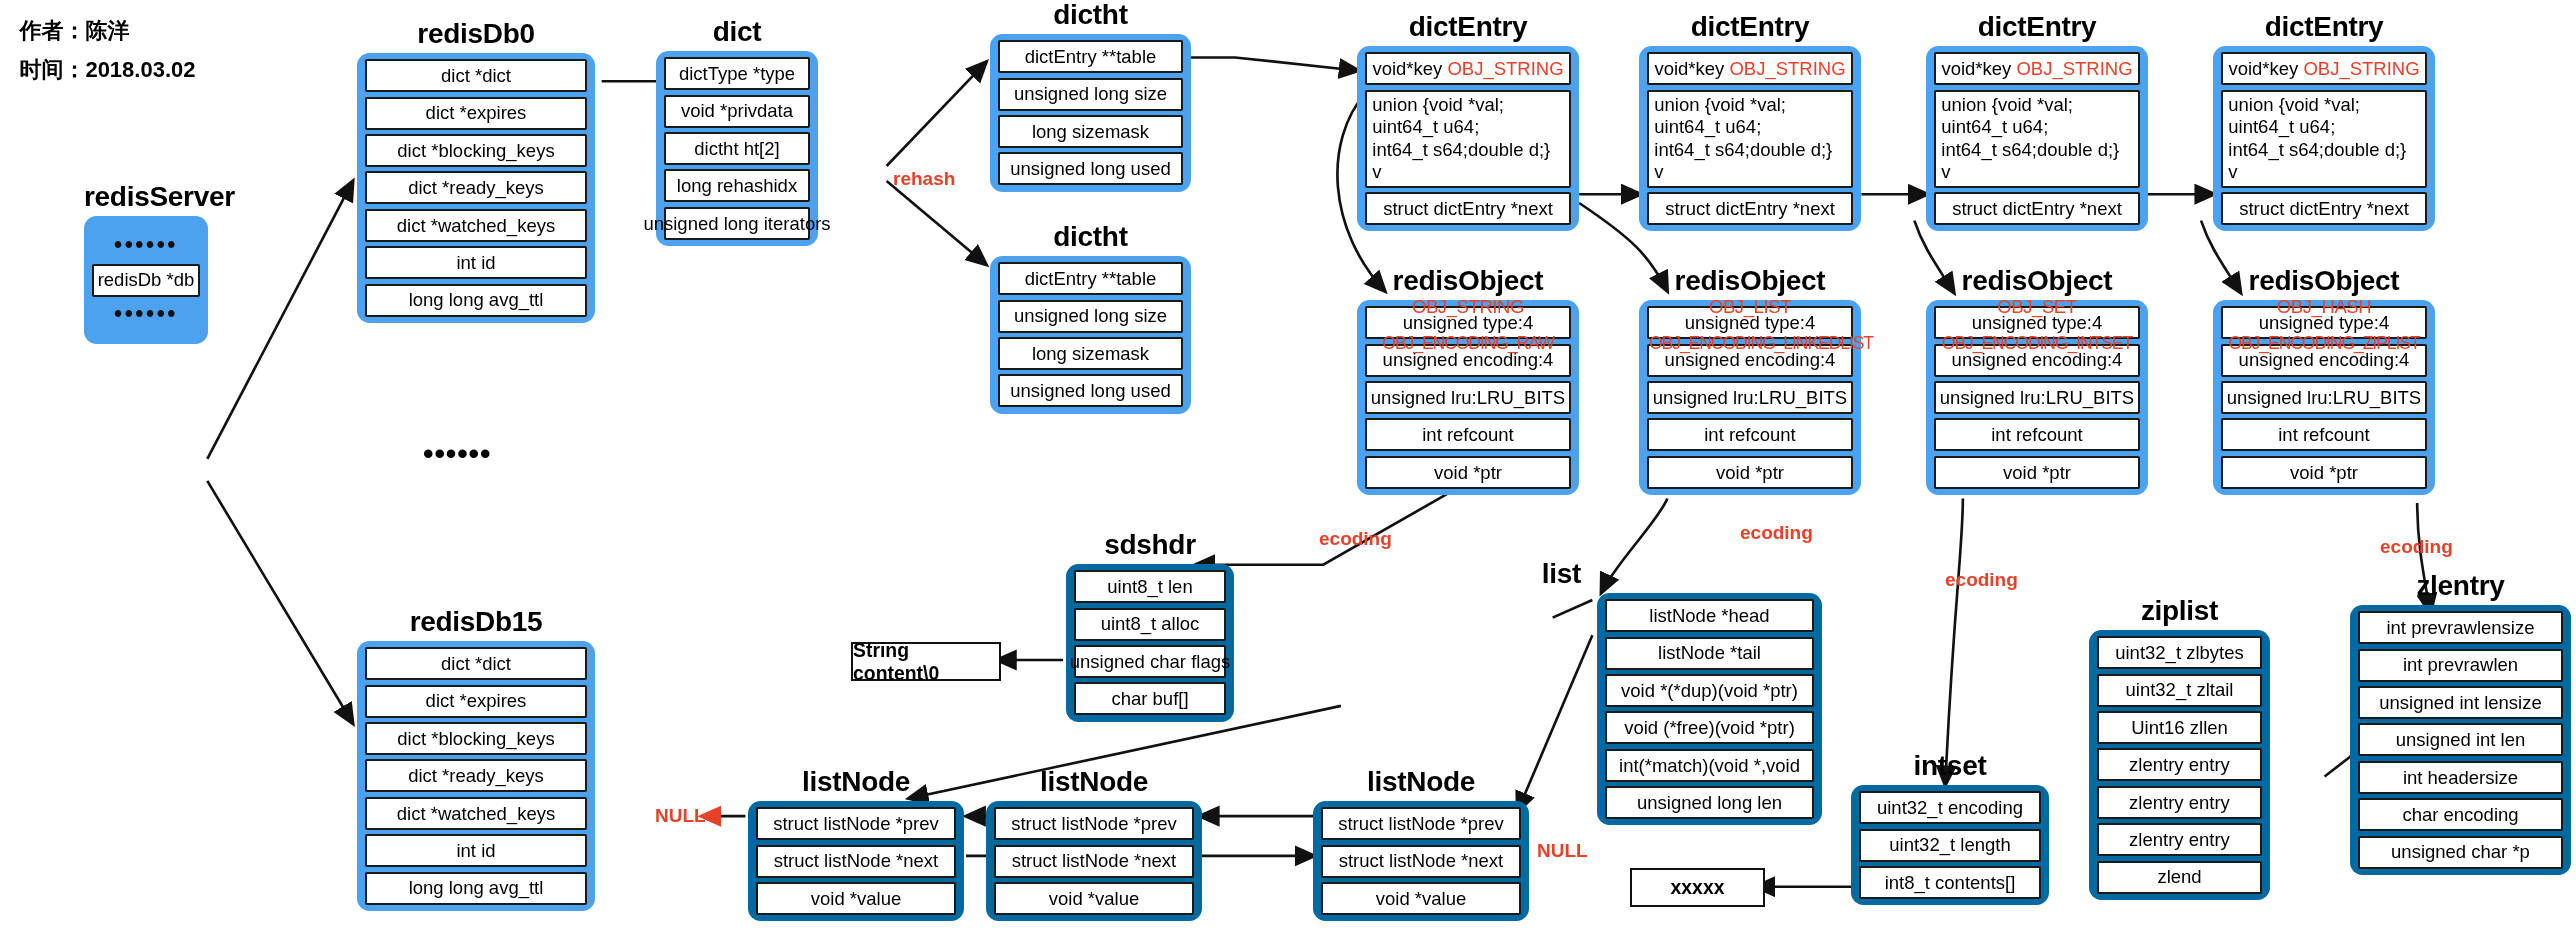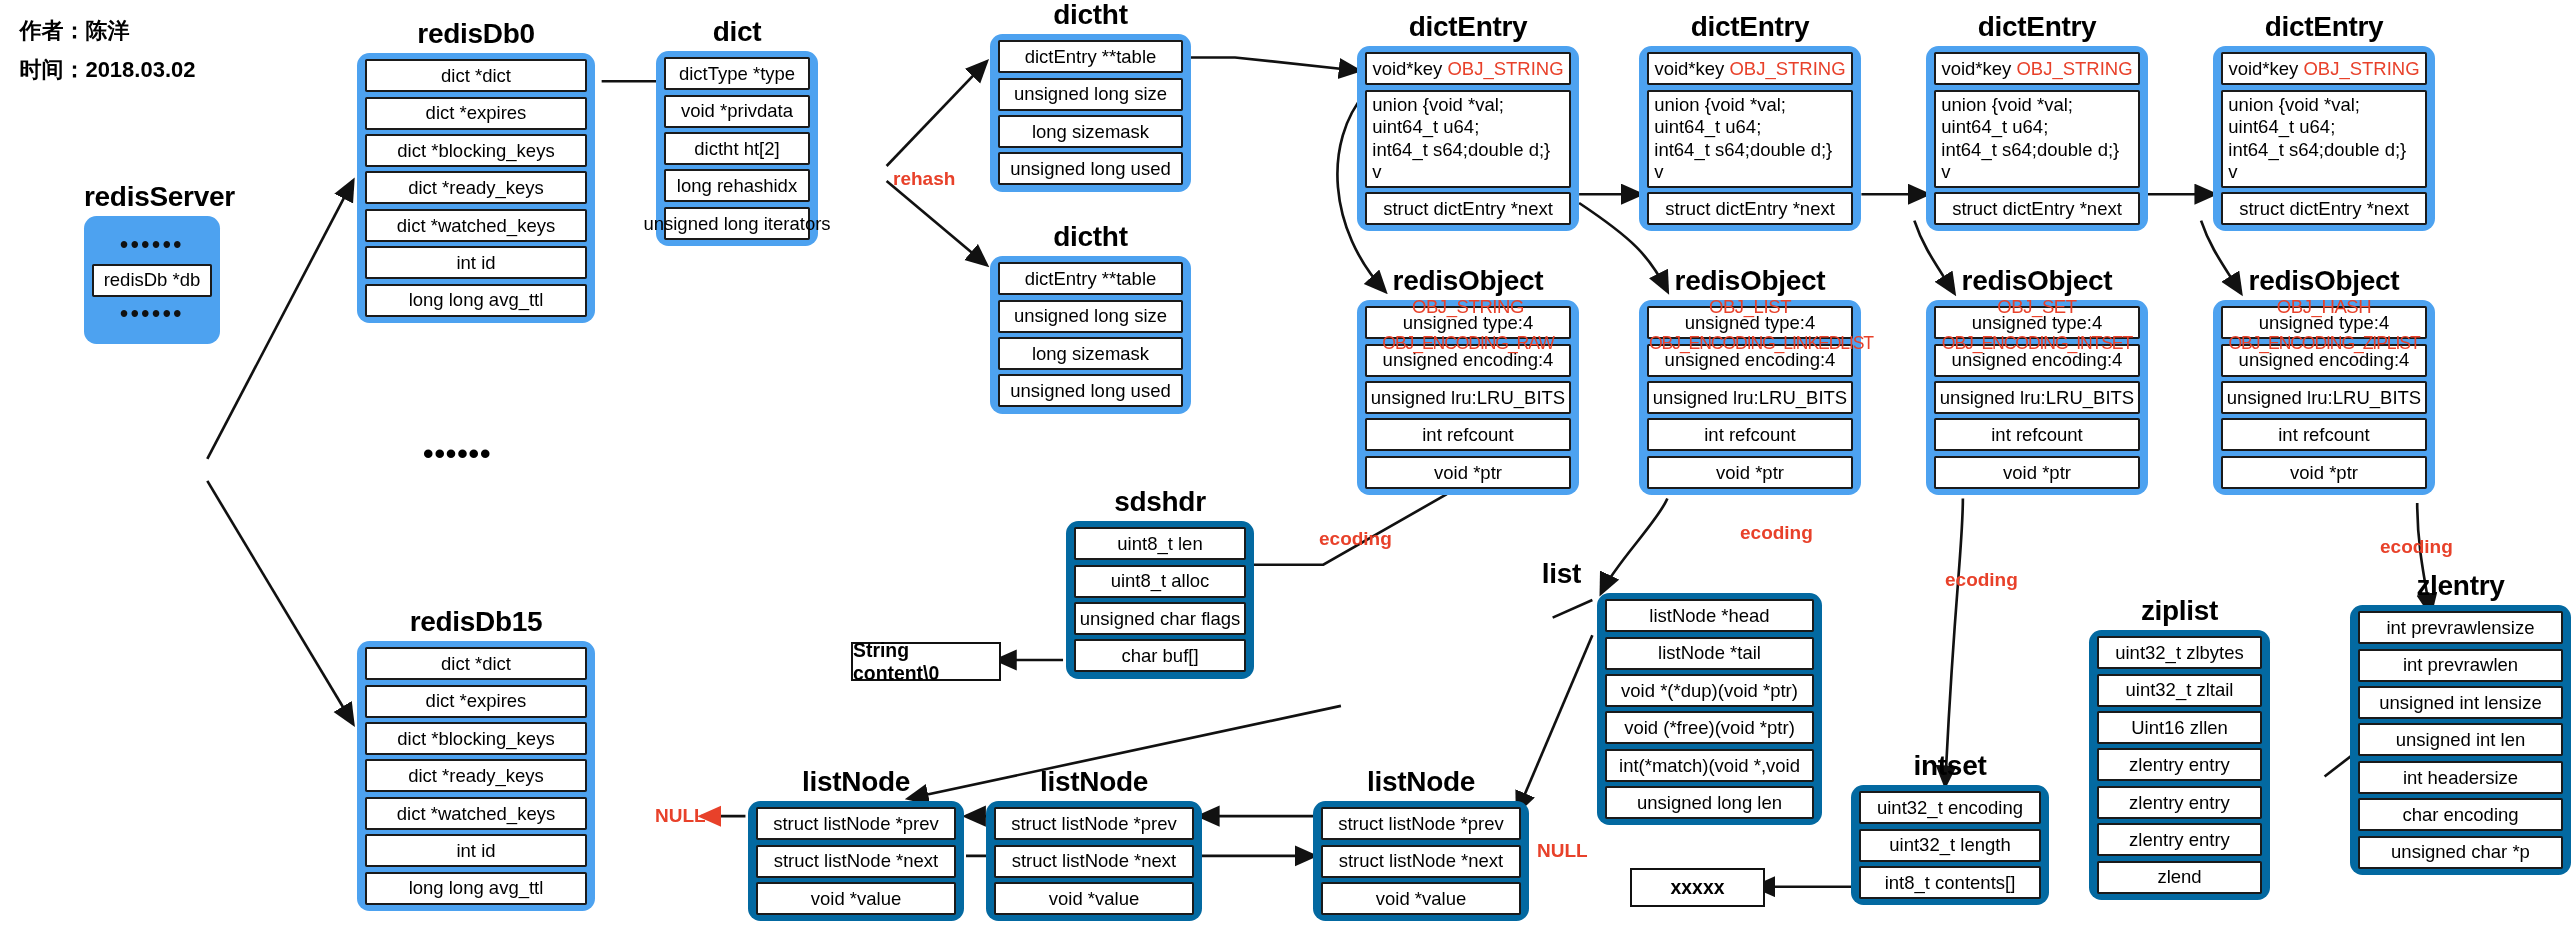--- a/index.html
+++ b/index.html
@@ -118,21 +118,21 @@
       <path d="M2635,880 L2700,830" marker-end="url(#ah)"></path>
     </g>
     <g stroke="#e8412a" stroke-width="3" fill="none">
 
       <path d="M845,925 L795,925" stroke="#111" marker-end="url(#ahr)"></path>
 
       <path d="M1640,970 L1700,970" stroke="#111" marker-end="url(#ahr)"></path>
     </g>
   </svg>
 
-  <div class="struct blue" style="left:84px;top:216px;width:136px;">
+  <div class="struct blue" style="left:84px;top:216px;width:124px;">
     <div class="title">redisServer</div>
     <div class="body" style="height:128px;justify-content:center;">
       <div style="text-align:center;font-size:23px;font-weight:bold;color:#111;letter-spacing:2.6px;">••••••</div>
       <div class="field">redisDb *db</div>
       <div style="text-align:center;font-size:23px;font-weight:bold;color:#111;letter-spacing:2.6px;">••••••</div>
     </div>
   </div>
 
   <div class="struct blue" style="left:357px;top:53px;width:238px;">
     <div class="title">redisDb0</div>
@@ -307,21 +307,21 @@
       <div class="field">
         <span class="ovl wide">OBJ_ENCODING_ZIPLIST</span>
         <span>unsigned encoding:4</span>
       </div>
       <div class="field">unsigned lru:LRU_BITS</div>
       <div class="field">int refcount</div>
       <div class="field">void *ptr</div>
     </div>
   </div>
 
-  <div class="struct gold" style="left:1066px;top:521px;width:188px;">
+  <div class="struct gold" style="left:1066px;top:564px;width:168px;">
     <div class="title">sdshdr</div>
     <div class="body">
       <div class="field">uint8_t len</div>
       <div class="field">uint8_t alloc</div>
       <div class="field">unsigned char flags</div>
       <div class="field">char buf[]</div>
     </div>
   </div>
   <div class="label" style="left:1319px;top:528px;">ecoding</div>
 

